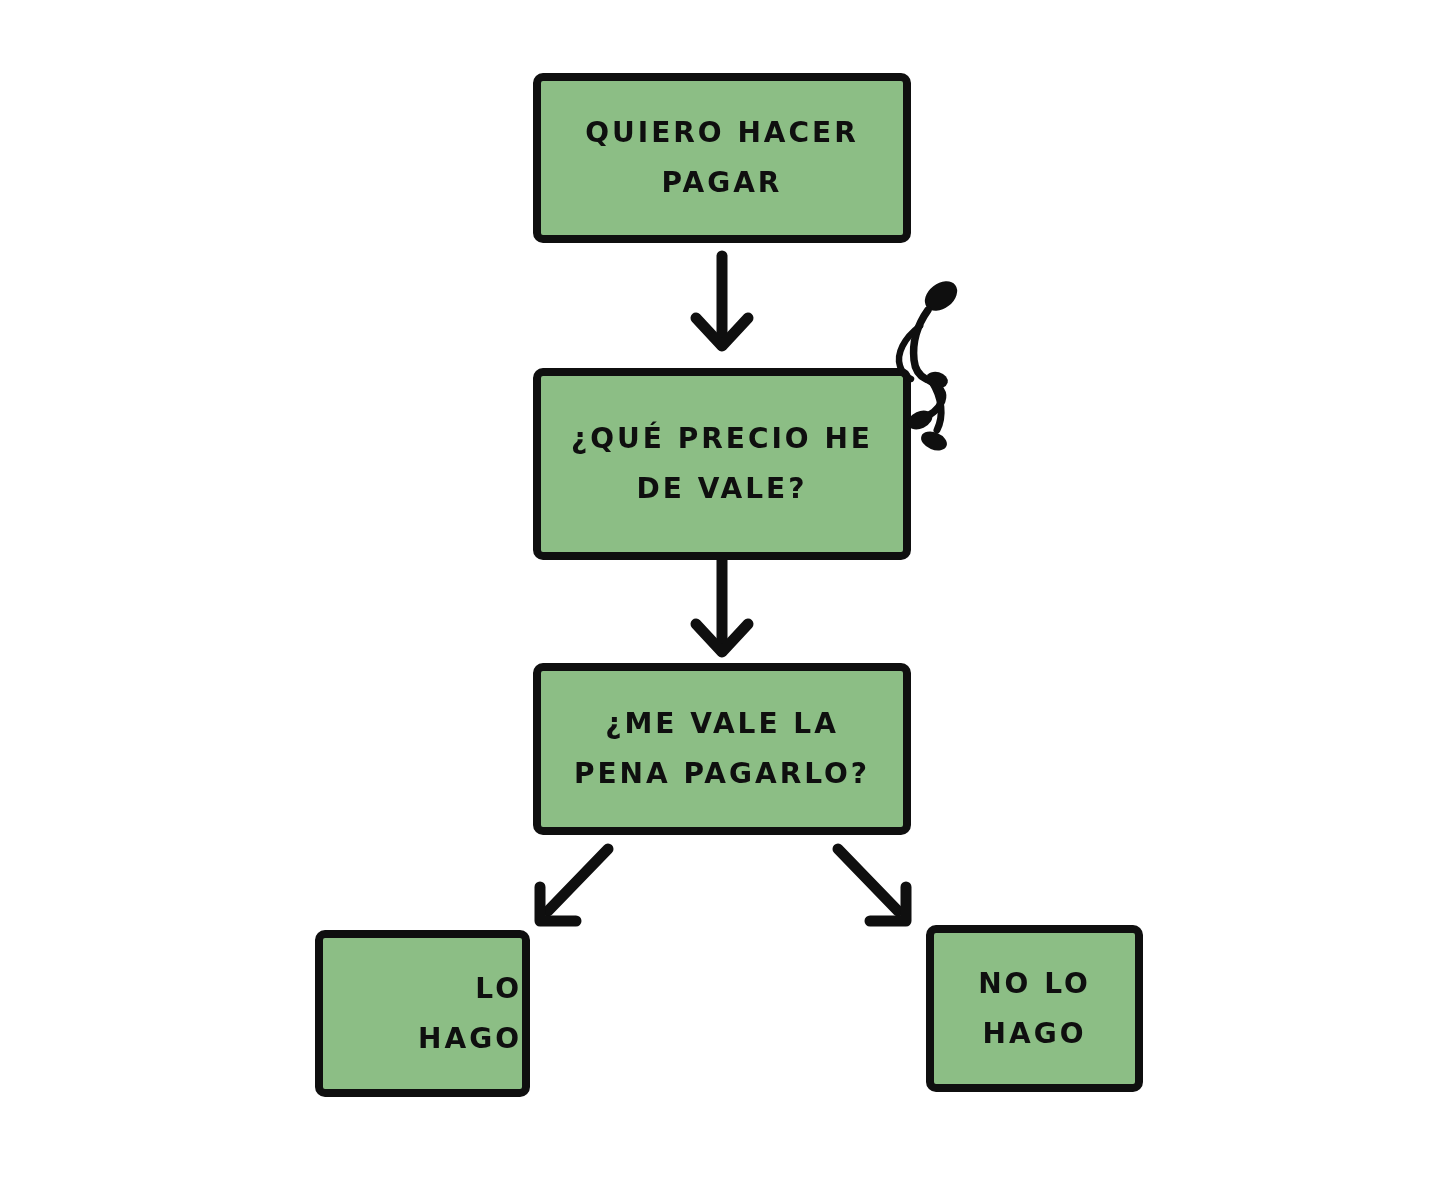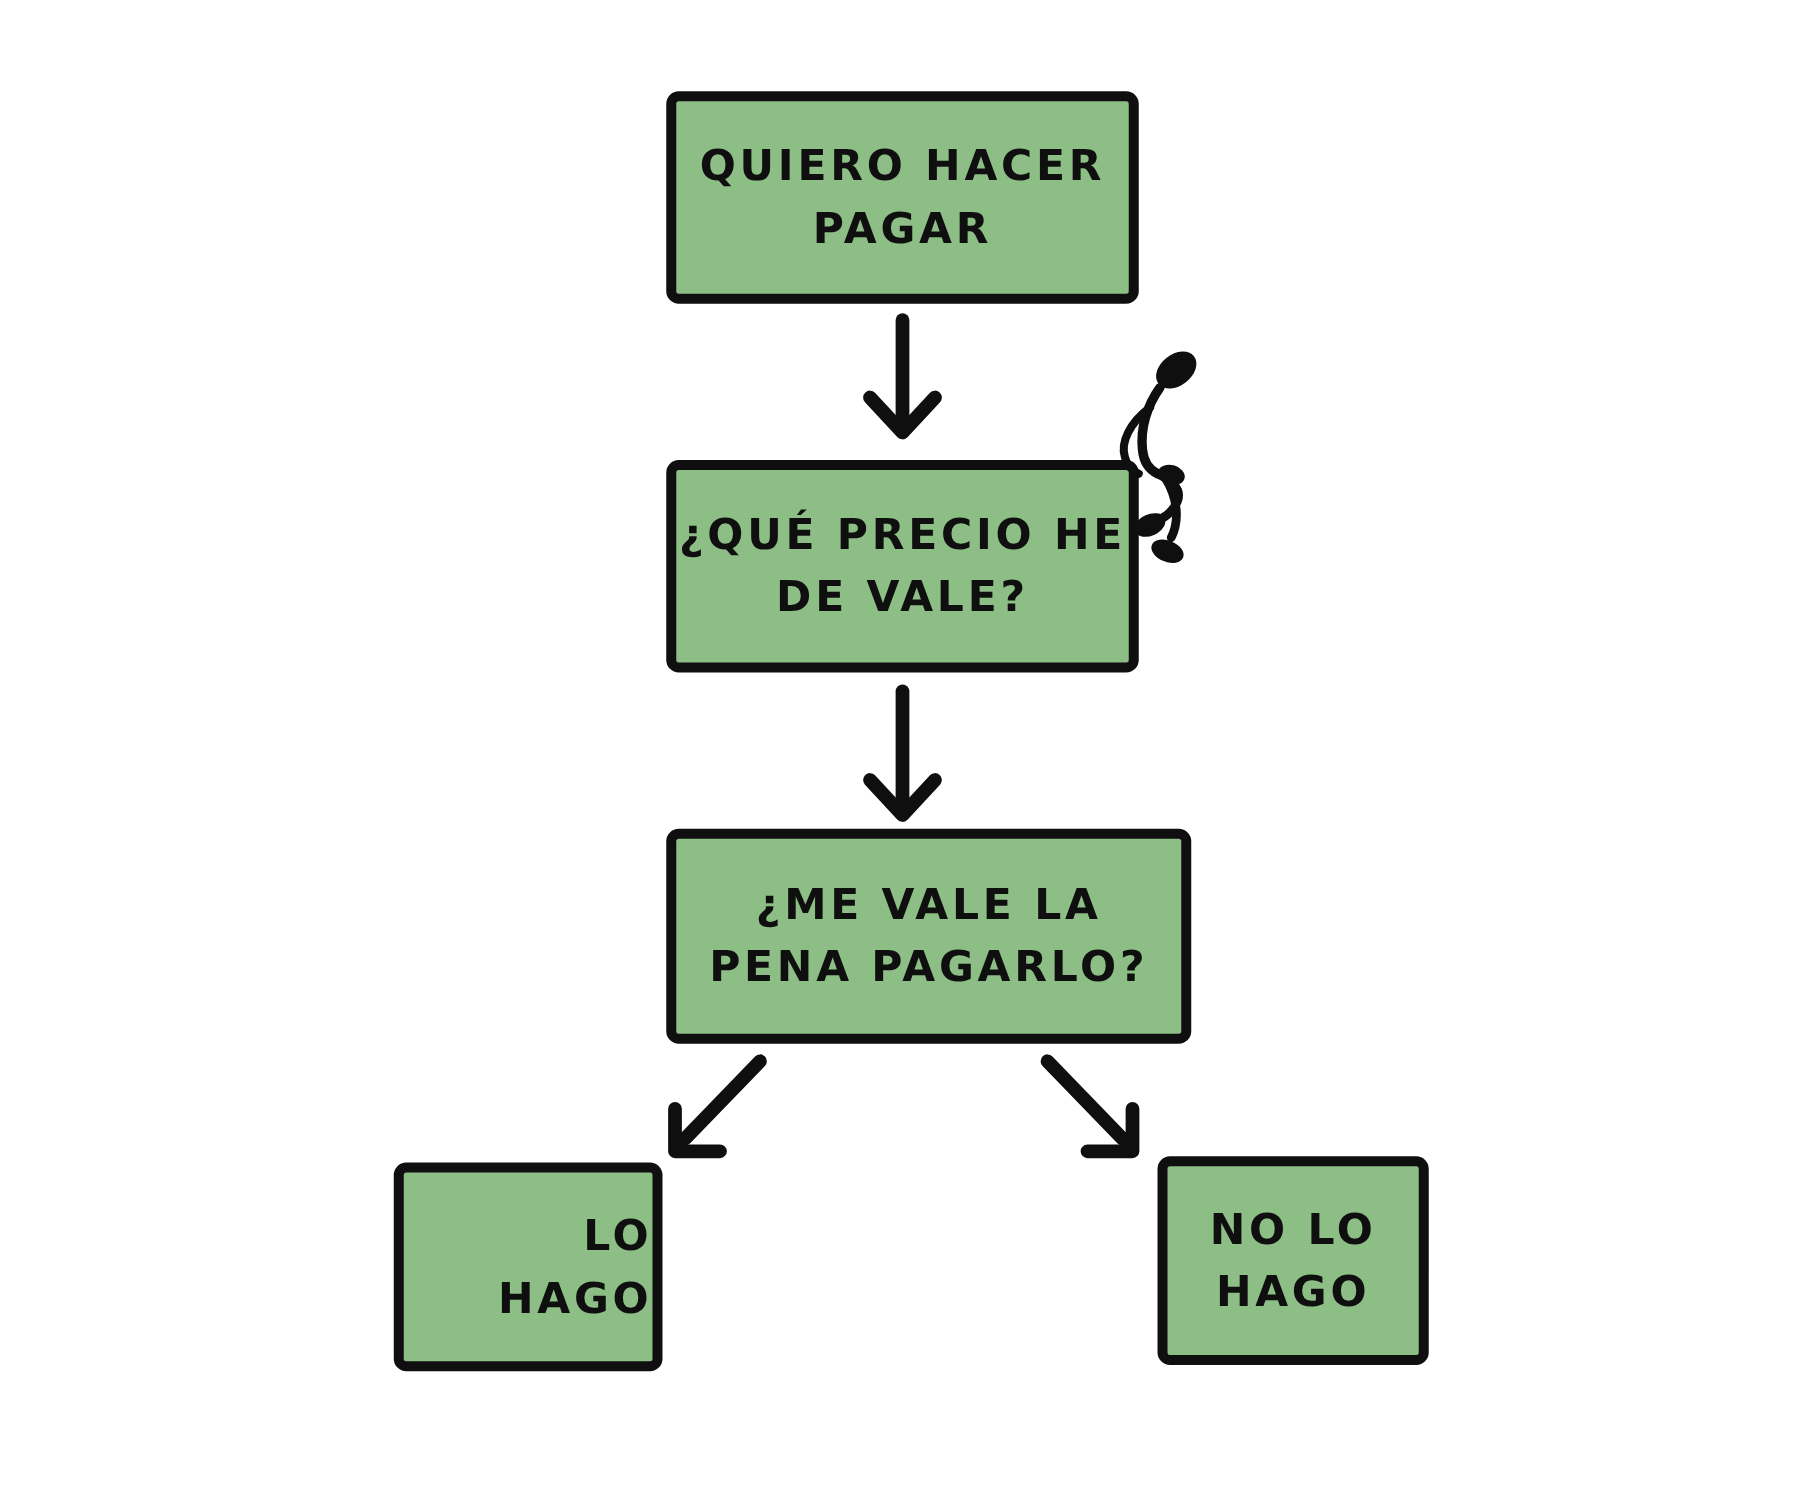--- a/index.html
+++ b/index.html
@@ -26,29 +26,29 @@
     border-radius: 10px;
     display: flex;
     flex-direction: column;
     align-items: center;
     justify-content: center;
     text-align: center;
     color: var(--text);
     z-index: 2;
   }
   .node-line {
-    font-size: 34px;
+    font-size: 28px;
     font-weight: bold;
     letter-spacing: 3px;
     line-height: 50px;
     white-space: nowrap;
   }
   #node-start { left: 533px; top: 73px;  width: 378px; height: 170px; }
-  #node-price { left: 533px; top: 368px; width: 378px; height: 170px; }
-  #node-worth { left: 533px; top: 663px; width: 420px; height: 172px; }
+  #node-price { left: 533px; top: 368px; width: 378px; height: 192px; }
+  #node-worth { left: 533px; top: 663px; width: 378px; height: 172px; }
   #node-do    { left: 315px; top: 930px; width: 215px; height: 167px; align-items: flex-end; }
   #node-dont  { left: 926px; top: 925px; width: 217px; height: 167px; text-align: right; }
   .arrow-layer {
     position: absolute;
     left: 0; top: 0;
     width: 1456px; height: 1191px;
     color: var(--arrow);
     z-index: 1;
   }
   .arrow-layer path {

